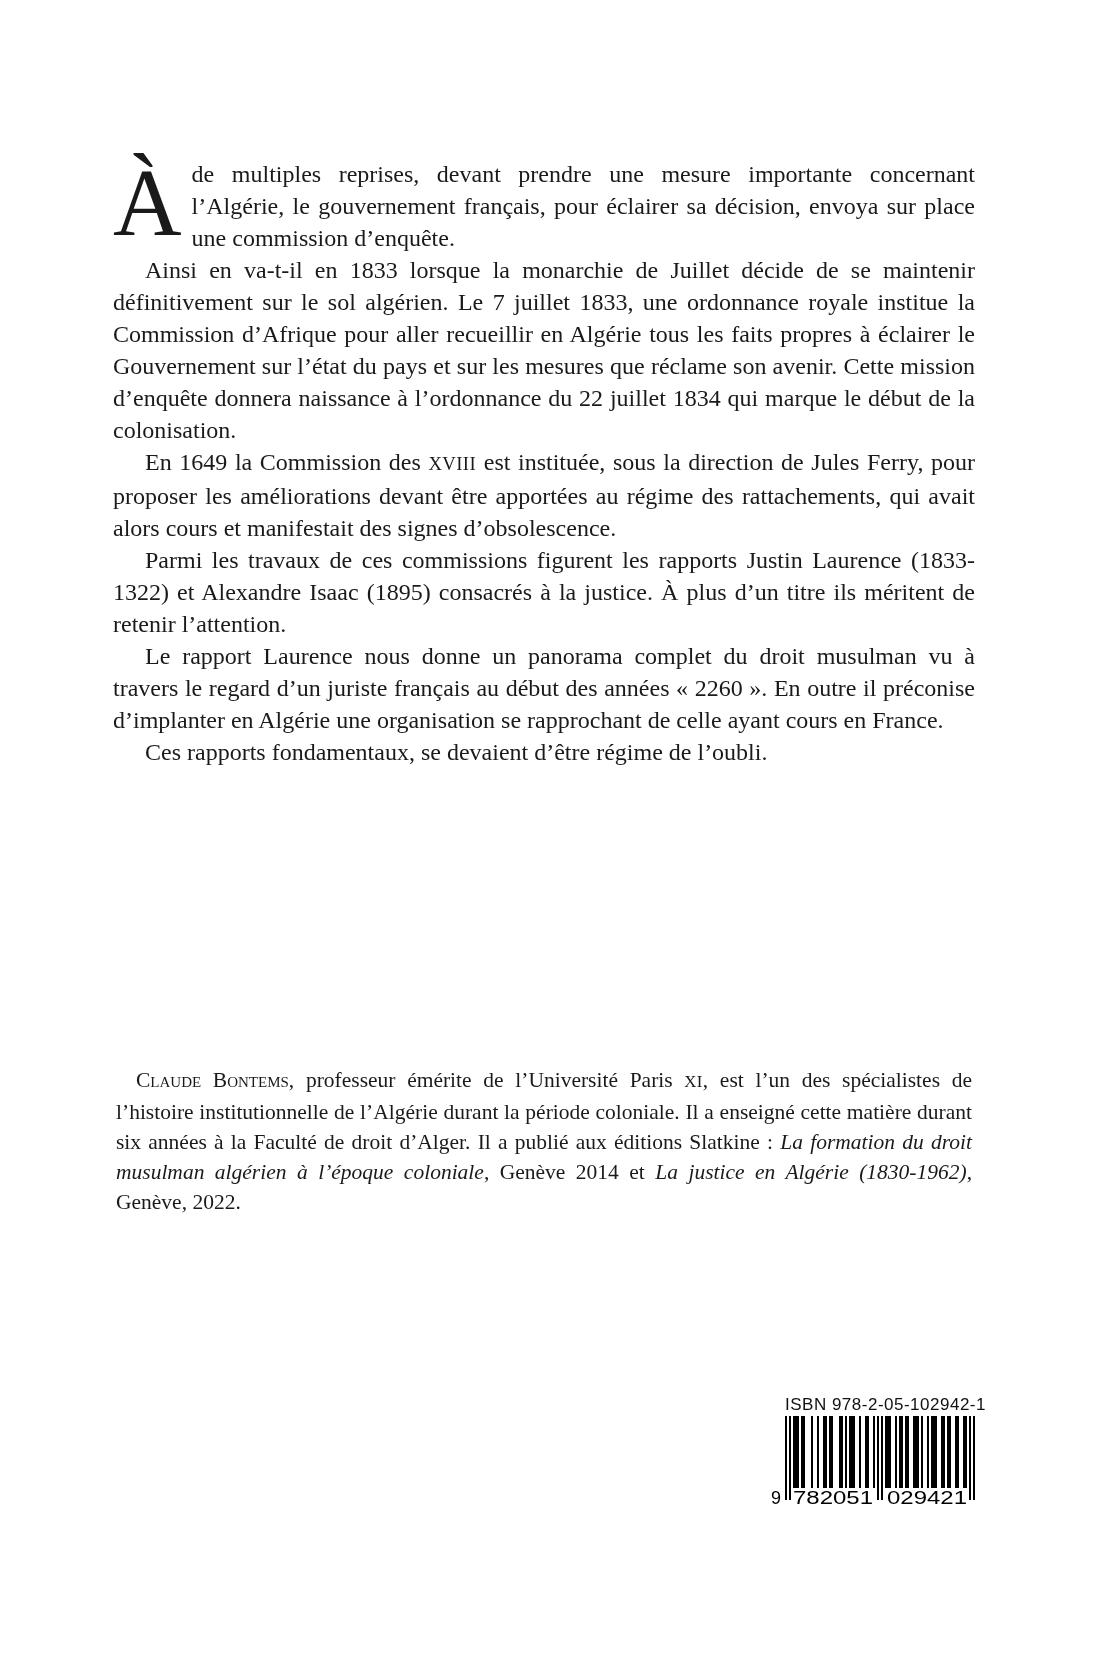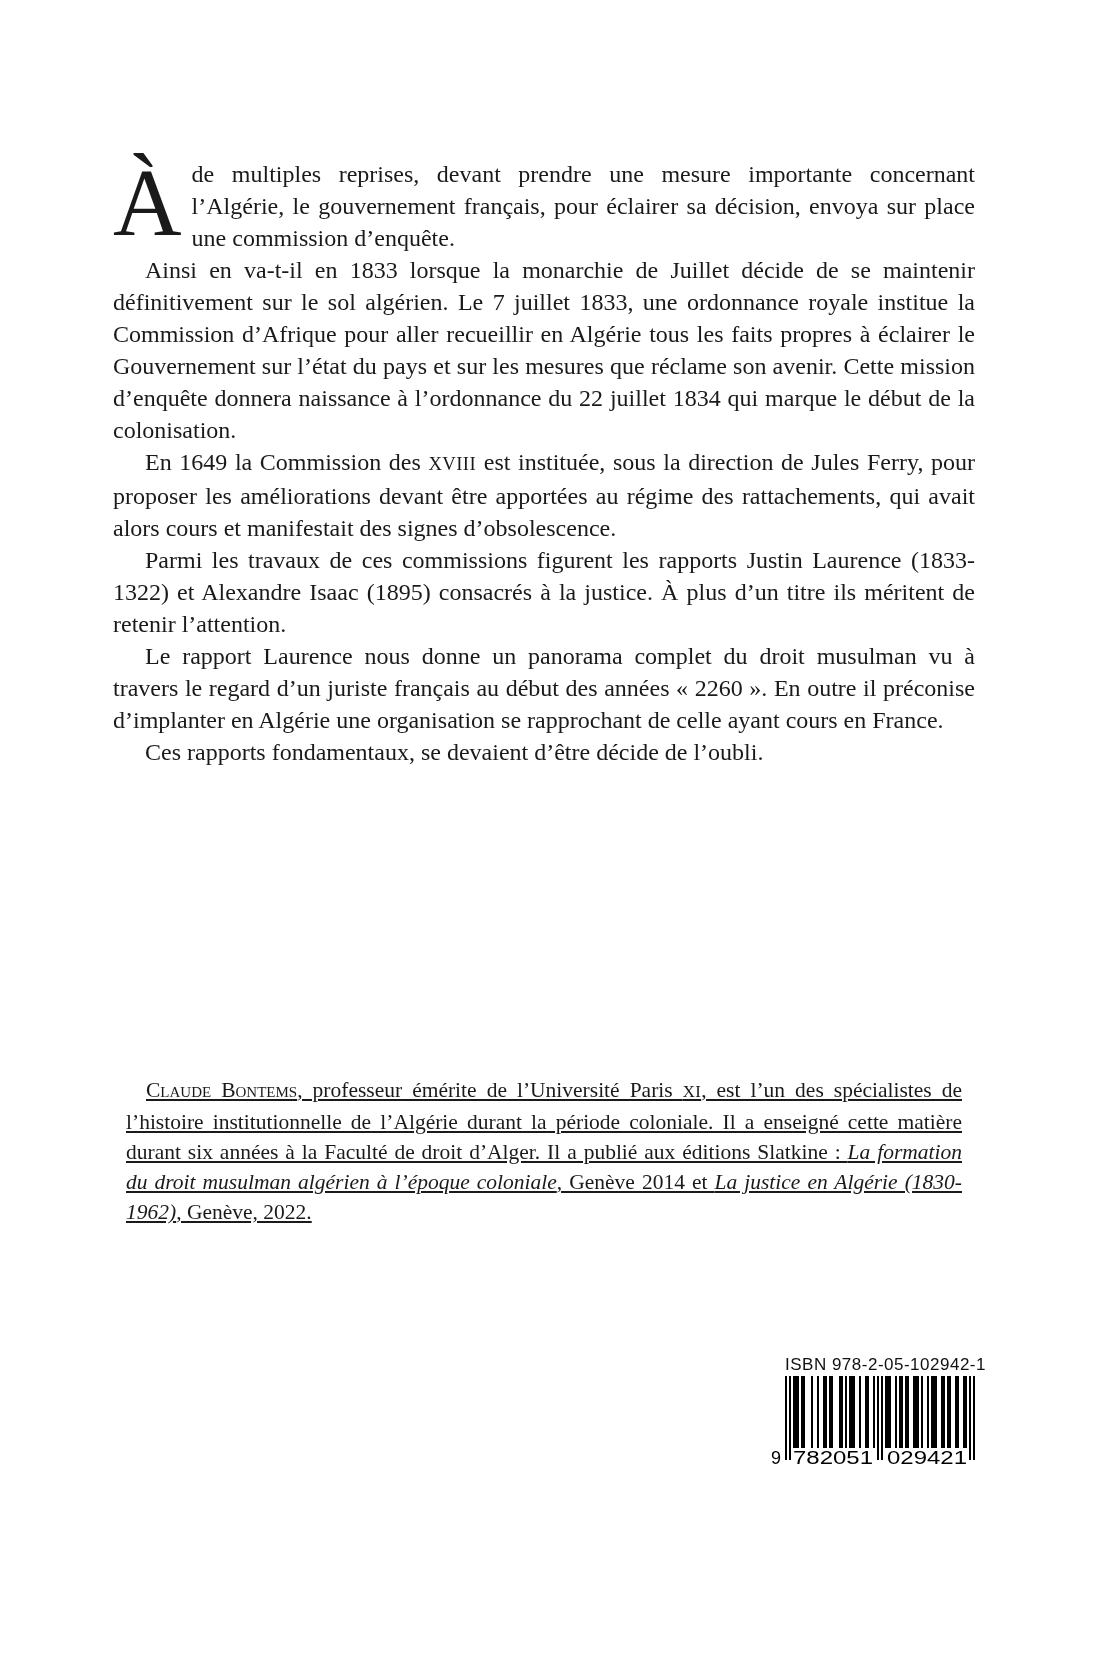--- a/index.html
+++ b/index.html
@@ -25,54 +25,54 @@
     overflow:visible;
   }
   .caps-small{font-size:0.78em;letter-spacing:0.4px;}
 
   
   .bio{
     position:absolute;left:113px;top:1062px;width:862px;
     font-size:21.5px;line-height:30px;color:#1a1a1a;
     text-align:justify;
   }
-  .bio p{margin:13px;text-indent:20px;text-decoration:underline;}
+  .bio p{margin:3px;text-indent:20px;}
   .name-sc{font-variant-caps:small-caps;}
   .ital{font-style:italic;}
 
   
   .barcode{
     position:absolute;left:747px;top:1355px;width:235px;
     color:#000;
   }
   .isbn-label{
     font-family:"Liberation Sans","DejaVu Sans",sans-serif;
     font-size:17px;line-height:19px;letter-spacing:0.5px;
-    margin-left:38px;white-space:nowrap;color:#111;
+    margin-left:38px;white-space:nowrap;color:#111;margin-top:40px;
   }
   .barcode svg{display:block;margin:2px 0 0 24px;}
 </style>
 </head>
 <body>
 
 <div class="page">
 
   <div class="synopsis">
     <p class="first"><span class="dropcap">À</span><span>de multiples reprises, devant prendre une mesure importante concernant l’Algérie, le gouvernement français, pour éclairer sa décision, envoya sur place une commission d’enquête.</span></p>
 
     <p>Ainsi en va-t-il en 1833 lorsque la monarchie de Juillet décide de se maintenir définitivement sur le sol algérien. Le 7 juillet 1833, une ordonnance royale institue la Commission d’Afrique pour aller recueillir en Algérie tous les faits propres à éclairer le Gouvernement sur l’état du pays et sur les mesures que réclame son avenir. Cette mission d’enquête donnera naissance à l’ordonnance du 22 juillet 1834 qui marque le début de la colonisation.</p>
 
     <p><span>En 1649 la Commission des </span><span class="caps-small">XVIII</span><span> est instituée, sous la direction de Jules Ferry, pour proposer les améliorations devant être apportées au régime des rattachements, qui avait alors cours et manifestait des signes d’obsolescence.</span></p>
 
     <p>Parmi les travaux de ces commissions figurent les rapports Justin Laurence (1833-1322) et Alexandre Isaac (1895) consacrés à la justice. À plus d’un titre ils méritent de retenir l’attention.</p>
 
     <p>Le rapport Laurence nous donne un panorama complet du droit musulman vu à travers le regard d’un juriste français au début des années « 2260 ». En outre il préconise d’implanter en Algérie une organisation se rapprochant de celle ayant cours en France.</p>
 
 
-    <p>Ces rapports fondamentaux, se devaient d’être décide de l’oubli.</p>
+    <p>Ces rapports fondamentaux, se devaient d’être régime de l’oubli.</p>
   </div>
 
   <div class="bio">
     <p><span class="name-sc">Claude Bontems</span><span>, professeur émérite de l’Université Paris </span><span class="caps-small">XI</span><span>, est l’un des spécialistes de l’histoire institutionnelle de l’Algérie durant la période coloniale. Il a enseigné cette matière durant six années à la Faculté de droit d’Alger. Il a publié aux éditions Slatkine : </span><span class="ital">La formation du droit musulman algérien à l’époque coloniale</span><span>, Genève 2014 et </span><span class="ital">La justice en Algérie (1830-1962)</span><span>, Genève, 2022.</span></p>
   </div>
 
   <div class="barcode">
     <div class="isbn-label">ISBN  978-2-05-102942-1</div>
     <svg width="208" height="92" viewBox="0 0 208 92" xmlns="http://www.w3.org/2000/svg">
         <rect x="14" y="0" width="2" height="84" fill="#000000"></rect>

